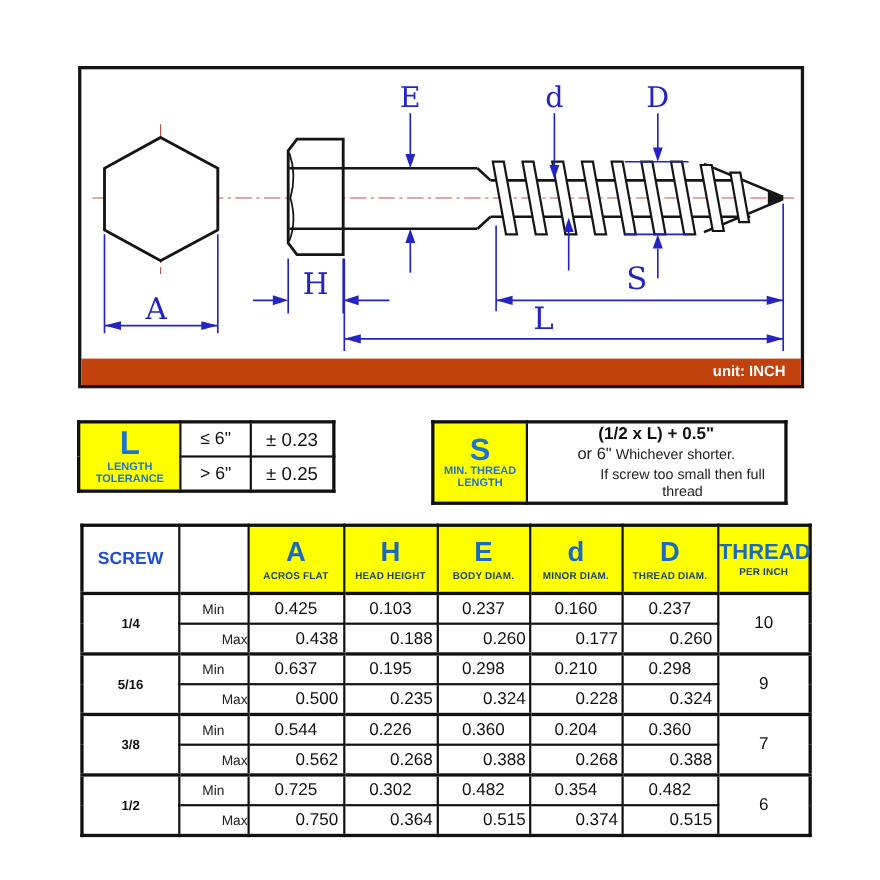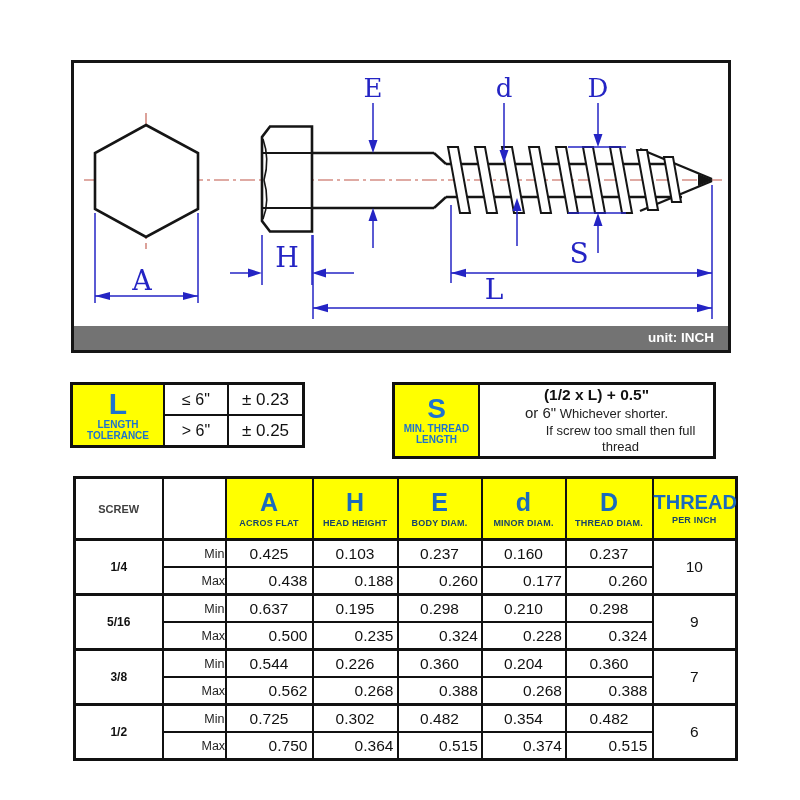--- a/index.html
+++ b/index.html
@@ -3,21 +3,21 @@
 <meta charset="utf-8">
 <style>
   html,body{margin:0;padding:0;background:#ffffff;}
   body{font-family:"Liberation Sans",sans-serif;color:#111;}
   .canvas{position:relative;width:800px;height:800px;background:#fff;overflow:hidden;}
 
   
   .panel{position:absolute;left:71px;top:60px;width:660px;height:293px;
          border:3px solid #151515;box-sizing:border-box;background:#fff;}
   .panel svg{position:absolute;left:0;top:0;}
-  .unitbar{position:absolute;left:0;right:0;bottom:0;height:24px;background:#737373;
+  .unitbar{position:absolute;left:0;right:0;bottom:0;height:24px;background:#c2410c;
            color:#fff;font-weight:bold;font-size:13.5px;line-height:24px;
            text-align:right;padding-right:14px;box-sizing:border-box;}
 
   .dimtext{font-family:"DejaVu Serif",serif;fill:#2424c4;}
 
   
   table{border-collapse:collapse;}
   .minitab{position:absolute;background:#fff;table-layout:fixed;}
   .minitab td{border:2.5px solid #111;text-align:center;vertical-align:middle;padding:0;}
   .ltab{left:70px;top:382px;width:235px;height:66px;border:3px solid #111;}
@@ -31,27 +31,27 @@
   .note1{font-size:13px;color:#222;line-height:1.25;}
   .note1 .or6{font-size:15px;}
   .note2{font-size:13px;color:#222;line-height:1.25;margin-left:48px;}
 
   
   .spec{position:absolute;left:73px;top:476px;width:662px;height:267px;
         table-layout:fixed;border:3px solid #111;}
   .spec th,.spec td{border:2.5px solid #111;text-align:center;vertical-align:middle;padding:0;}
   .spec thead th{height:59px;border-bottom-width:3px;background:#ffff00;}
   .spec thead th.white{background:#fff;}
-  .screwhdr{font-size:11px;font-weight:bold;color:#404040;}
+  .screwhdr{font-size:16px;font-weight:bold;color:#1d4ed8;}
   .colsym{font-size:25px;font-weight:bold;color:#1a6bbd;line-height:1.05;display:block;}
   .colsym.small{font-size:20px;}
   .collabel{font-size:9px;font-weight:bold;color:#17436b;letter-spacing:.2px;display:block;margin-top:2px;}
   .spec td{font-size:15.5px;height:25px;}
   .spec td.size{font-weight:bold;font-size:12px;}
-  .spec td.mm{font-size:12.5px;color:#222;text-align:right;}
+  .spec td.mm{font-size:12.5px;color:#222;}
   .spec tr.gstart td{border-top-width:3px;}
   .spec tr.maxrow td{border-top-width:1.2px;padding-left:38px;}
 </style>
 </head>
 <body>
 
 <div class="canvas">
 
   <div class="panel">
     <svg width="654" height="263" viewBox="0 0 654 263">

